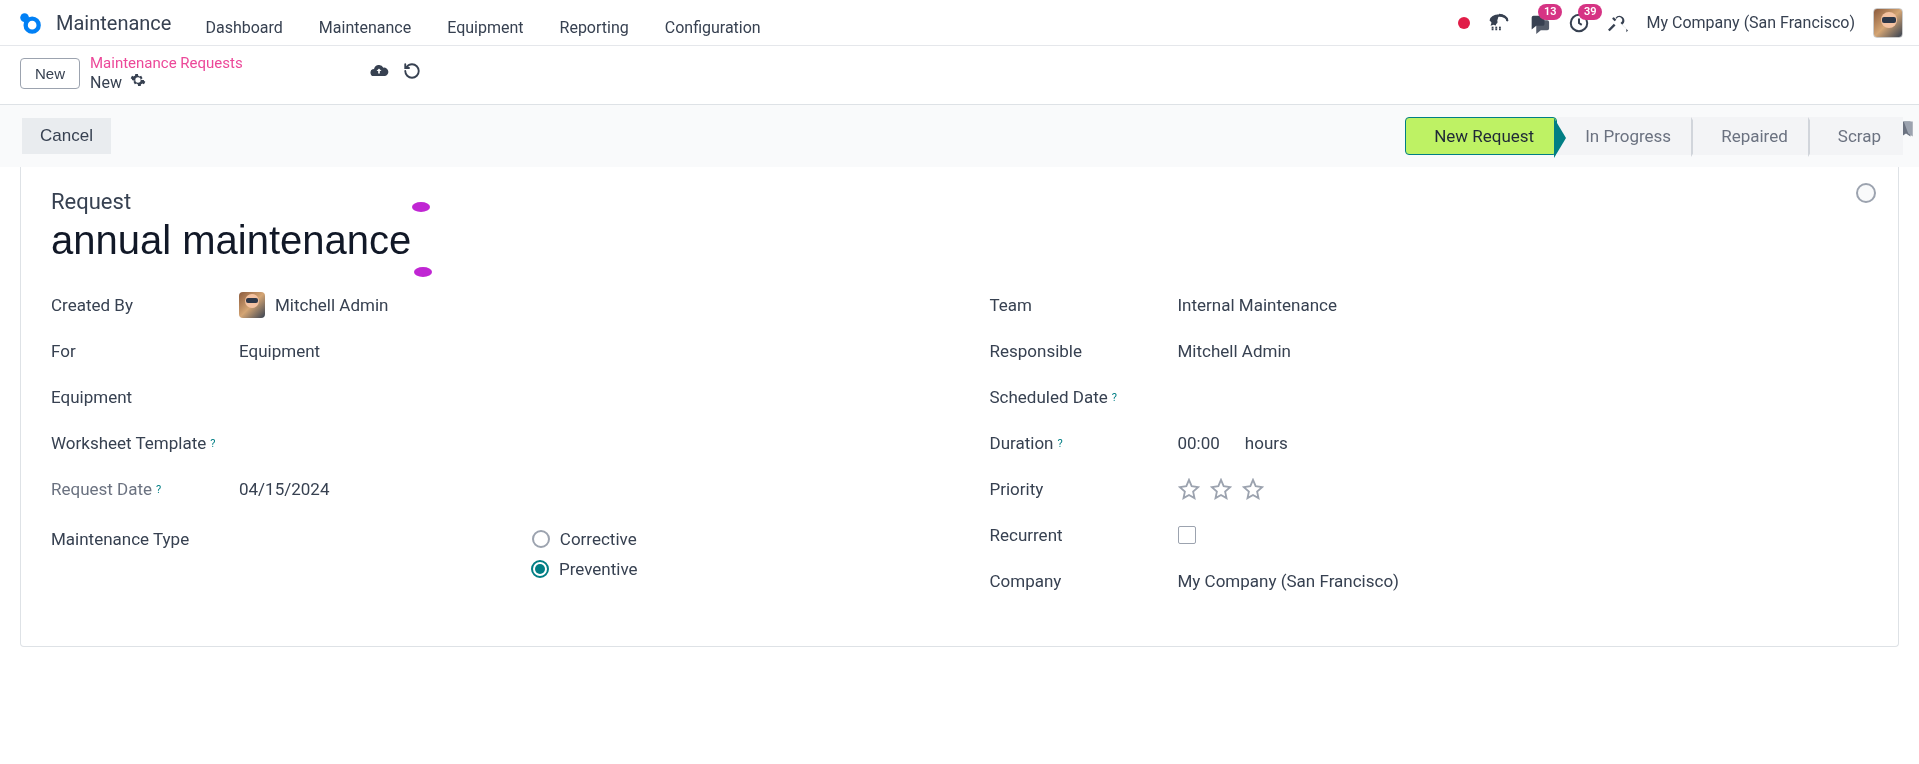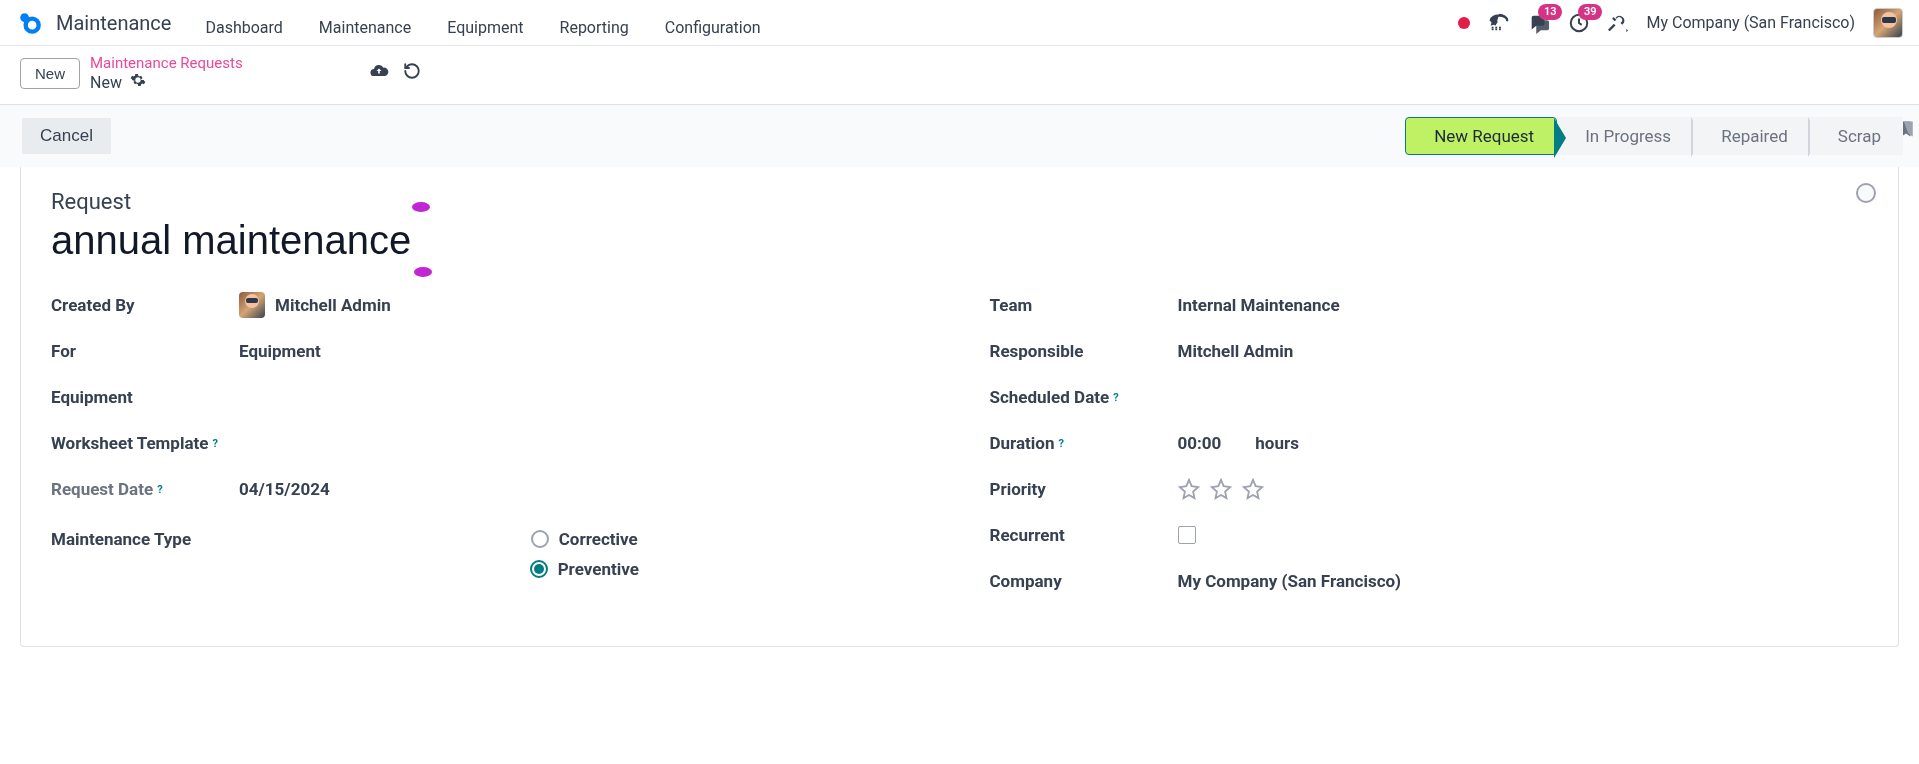--- a/index.html
+++ b/index.html
@@ -50,21 +50,21 @@
   .sheet { margin: 0 20px 20px 20px; background: #fff; border: 1px solid #dee2e6; border-top: none; border-radius: 0 0 4px 4px; padding: 22px 30px 30px 30px; position: relative; min-height: 480px; }
   .kanban-circle { position: absolute; top: 16px; right: 22px; width: 20px; height: 20px; border: 2px solid #9ca3af; border-radius: 50%; background: #f9fafb; cursor: pointer; }
   .field-label-sm { font-size: 22px; color: #374151; margin-bottom: 4px; }
   .title-wrap { position: relative; display: inline-block; }
   .title-input { font-size: 40px; font-weight: 400; color: #111827; border: none; outline: none; background: transparent; padding: 0; width: 700px; }
   .collab-cursor { position: absolute; width: 18px; height: 12px; }
   .collab-cursor svg { display:block; }
 
   .form-columns { display: flex; gap: 60px; margin-top: 22px; }
   .col { flex: 1; }
-  .form-row { display: flex; align-items: center; min-height: 40px; margin-bottom: 6px; font-weight: bold; }
+  .form-row { display: flex; align-items: center; min-height: 40px; margin-bottom: 6px; }
   .form-row .label { width: 188px; font-size: 17px; color: #374151; flex-shrink: 0; display: flex; align-items: center; gap: 4px; }
   .form-row .label.muted { color: #6b7280; }
   .form-row .value { flex: 1; font-size: 17px; color: #374151; display: flex; align-items: center; gap: 10px; }
   .help-q { color: #017e84; font-size: 11px; vertical-align: super; cursor: help; }
 
   .radio-group { display: flex; flex-direction: column; gap: 10px; }
   .radio-opt { display: flex; align-items: center; gap: 10px; cursor: pointer; font-size: 17px; }
   .radio-circle { width: 18px; height: 18px; border: 2px solid #9ca3af; border-radius: 50%; position: relative; flex-shrink:0; }
   .radio-circle.checked { border-color: #017e84; }
   .radio-circle.checked::after { content:''; position:absolute; top:2px; left:2px; width:10px; height:10px; background:#017e84; border-radius:50%; }
@@ -278,21 +278,21 @@
         </div>
         <div class="value"></div>
       </div>
       <div class="form-row">
         <div class="label">
           <span>Duration</span>
           <span class="help-q">?</span>
         </div>
         <div class="value">
           <span>00:00</span>
-          <span style="margin-left:24px;">hours</span>
+          <span style="margin-left:15px;">hours</span>
         </div>
       </div>
       <div class="form-row">
         <div class="label">Priority</div>
         <div class="value stars">
           <span class="star"><svg width="22" height="22" viewBox="0 0 24 24" fill="none" stroke="#9ca3af" stroke-width="2">
                   <path d="M12 2l2.9 6.9L22 10l-5.5 4.8L18 22l-6-3.5L6 22l1.5-7.2L2 10l7.1-1.1L12 2z"></path>
                 </svg></span>
           <span class="star"><svg width="22" height="22" viewBox="0 0 24 24" fill="none" stroke="#9ca3af" stroke-width="2">
                   <path d="M12 2l2.9 6.9L22 10l-5.5 4.8L18 22l-6-3.5L6 22l1.5-7.2L2 10l7.1-1.1L12 2z"></path>

